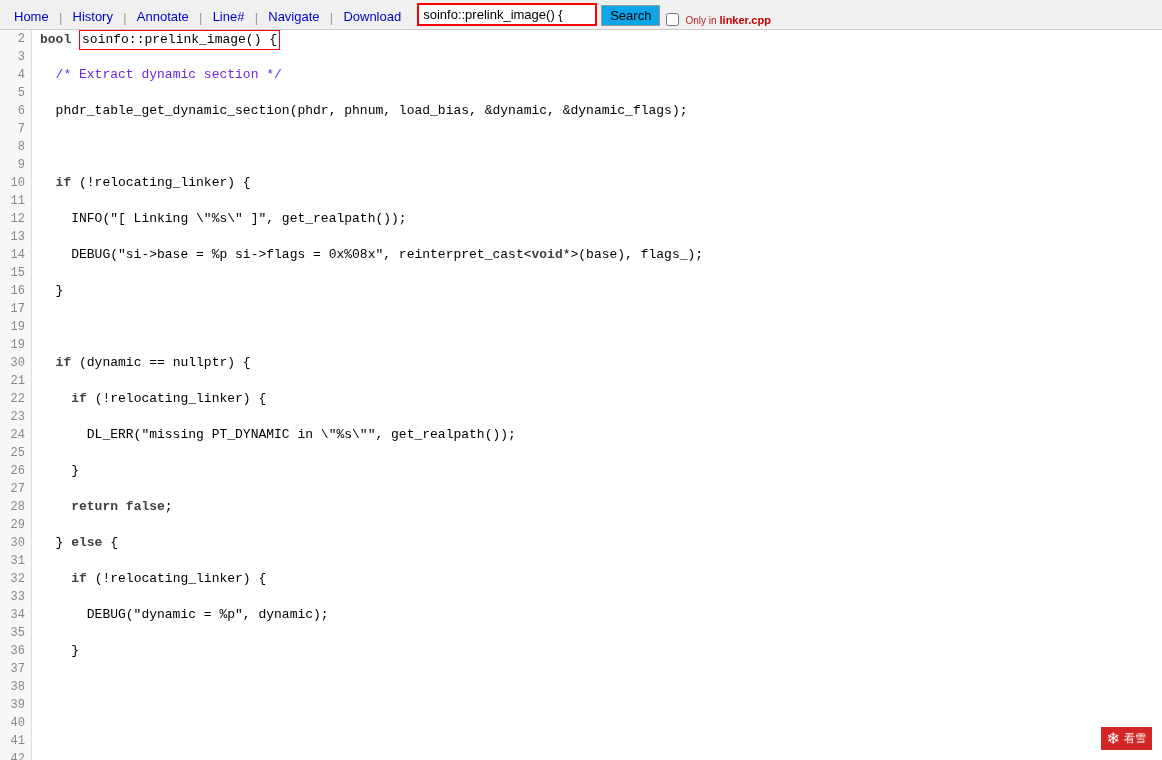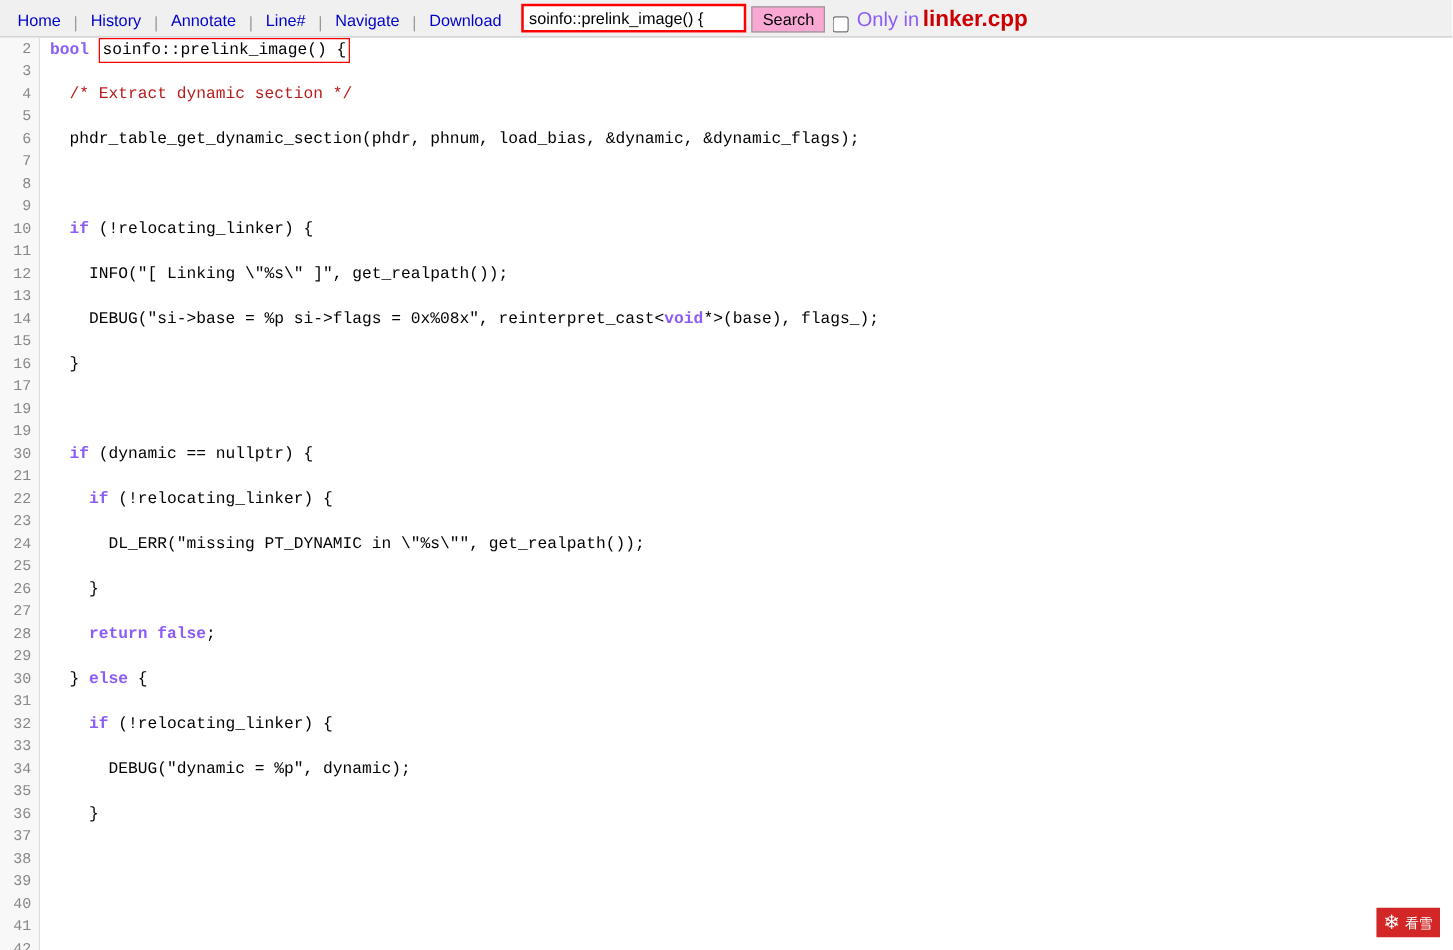--- a/index.html
+++ b/index.html
@@ -41,43 +41,43 @@
 
     #search-input {
       border: 1px solid #999;
       padding: 2px 4px;
       font-size: 13px;
       width: 180px;
       margin-left: 4px;
     }
 
     #search-button {
-      background: #f9a8d4;
+      background: #0ea5e9;
       border: 1px solid #999;
       padding: 2px 8px;
       font-size: 13px;
       cursor: pointer;
       margin-left: 4px;
     }
 
     #only-linker-label {
       font-family: Arial, sans-serif;
-      font-size: 16px;
+      font-size: 10px;
       margin-left: 6px;
-      color: #8b5cf6;
+      color: #b91c1c;
     }
 
     #only-linker-checkbox {
       margin-left: 4px;
       cursor: pointer;
     }
 
     .linker-cpp-text {
       font-family: Arial, sans-serif;
-      font-size: 18px;
+      font-size: 11px;
       font-weight: bold;
       color: #cc0000;
       margin-left: 3px;
     }
 
     #code-area {
       display: flex;
       height: calc(760px - 30px);
       overflow: hidden;
     }
@@ -102,22 +102,22 @@
       line-height: 18px;
       white-space: pre;
     }
 
     .line {
       height: 18px;
       line-height: 18px;
       display: block;
     }
 
-    .kw { color: #8b5cf6; font-weight: bold; }
-    .cm { color: #b91c1c; }
+    .kw { color: #404040; font-weight: bold; }
+    .cm { color: #6d28d9; }
 
     .highlighted-func {
       display: inline-block;
       border: 1px solid red;
       padding: 0 2px;
     }
 
     .line-num-row {
       height: 18px;
       line-height: 18px;

